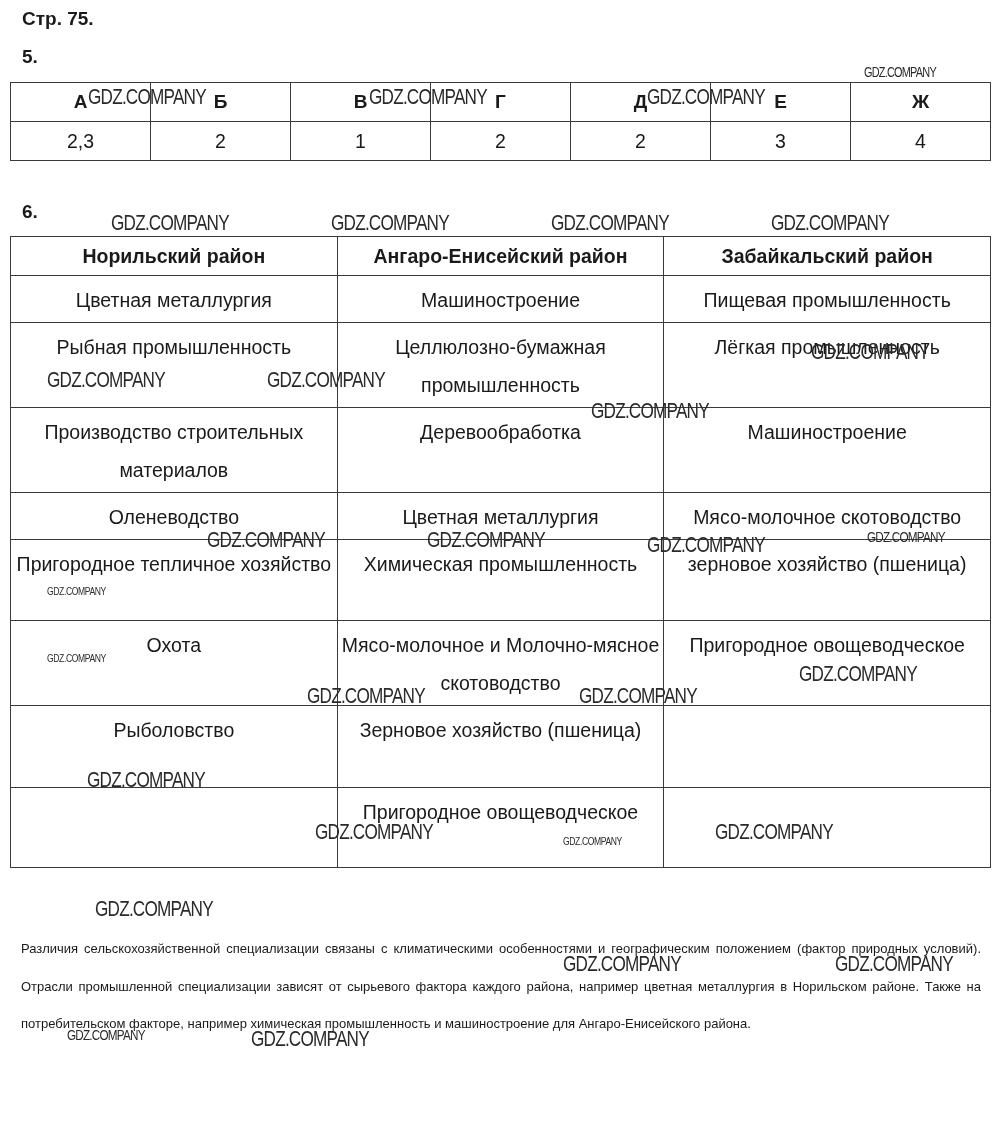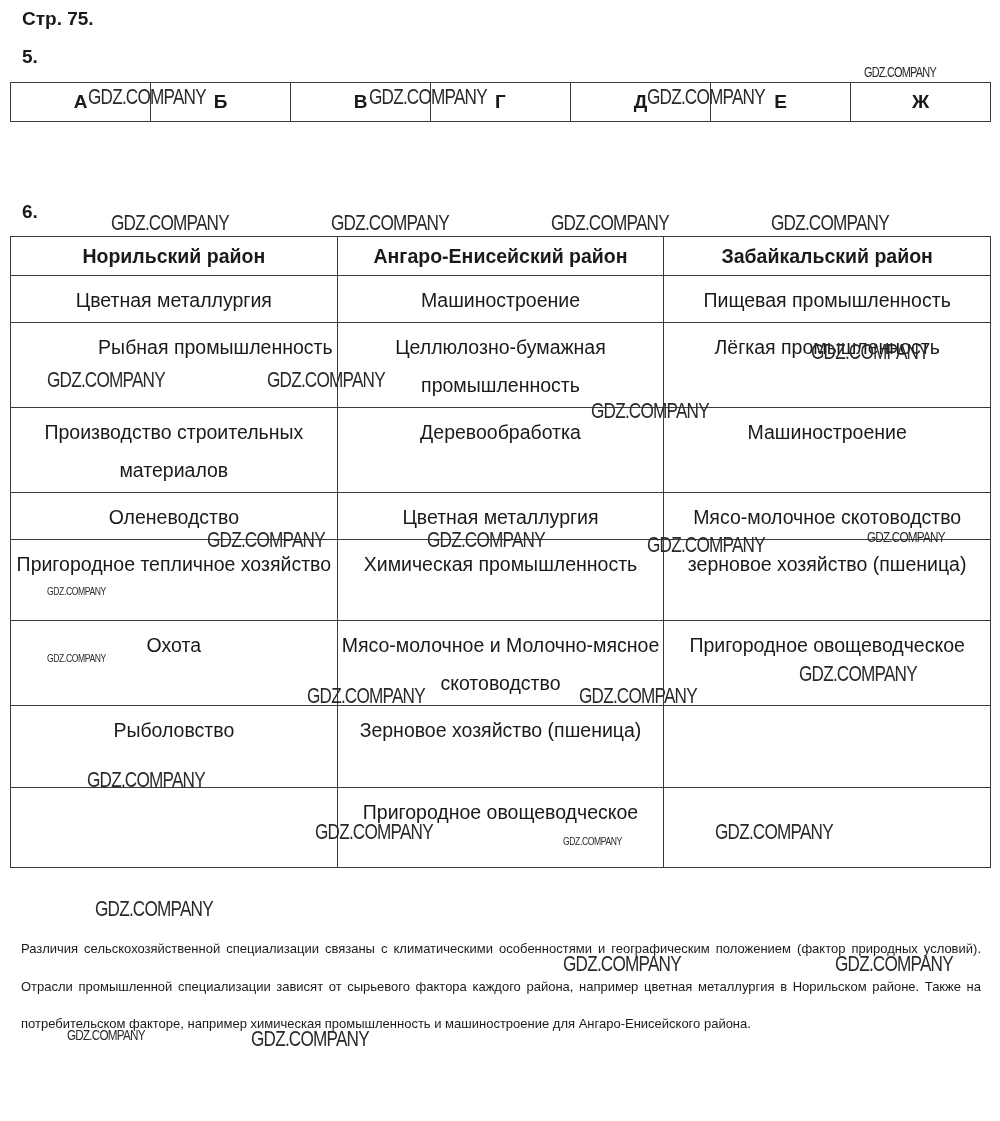--- a/index.html
+++ b/index.html
@@ -48,41 +48,50 @@
   <tbody>
       <tr>
     <td class="hdr">А</td>
     <td class="hdr">Б</td>
     <td class="hdr">В</td>
     <td class="hdr">Г</td>
     <td class="hdr">Д</td>
     <td class="hdr">Е</td>
     <td class="hdr">Ж</td>
   </tr>
+  <tr>
+    <td>2,3</td>
+    <td>2</td>
+    <td>1</td>
+    <td>2</td>
+    <td>2</td>
+    <td>3</td>
+    <td>4</td>
+  </tr>
 </tbody>
   </table>
 
 <div class="task-num" id="task6-num">6.</div>
 
 <table id="t6">
   <thead>
     <tr>
       <th>Норильский район</th>
       <th>Ангаро-Енисейский район</th>
       <th>Забайкальский район</th>
     </tr>
   </thead>
   <tbody id="t6-body">
       <tr style="height: 38px;">
         <td style="height: 33px;">Цветная металлургия</td>
         <td style="height: 33px;">Машиностроение</td>
         <td style="height: 33px;">Пищевая промышленность</td>
       </tr>
       <tr style="height: 77px;">
-        <td style="height: 72px; text-align: right;">Рыбная промышленность</td>
+        <td style="height: 72px;">Рыбная промышленность</td>
         <td style="height: 72px;">Целлюлозно-бумажная промышленность</td>
         <td style="height: 72px;">Лёгкая промышленность</td>
       </tr>
       <tr style="height: 76px;">
         <td style="height: 71px;">Производство строительных материалов</td>
         <td style="height: 71px;">Деревообработка</td>
         <td style="height: 71px;">Машиностроение</td>
       </tr>
       <tr style="height: 39px;">
         <td style="height: 34px;">Оленеводство</td>

